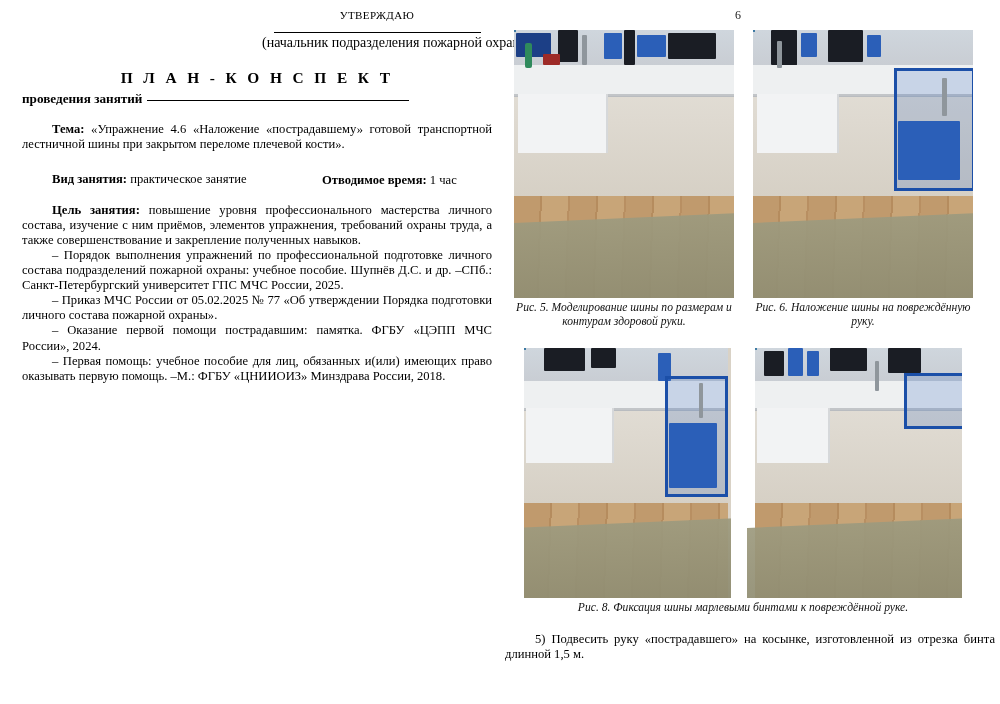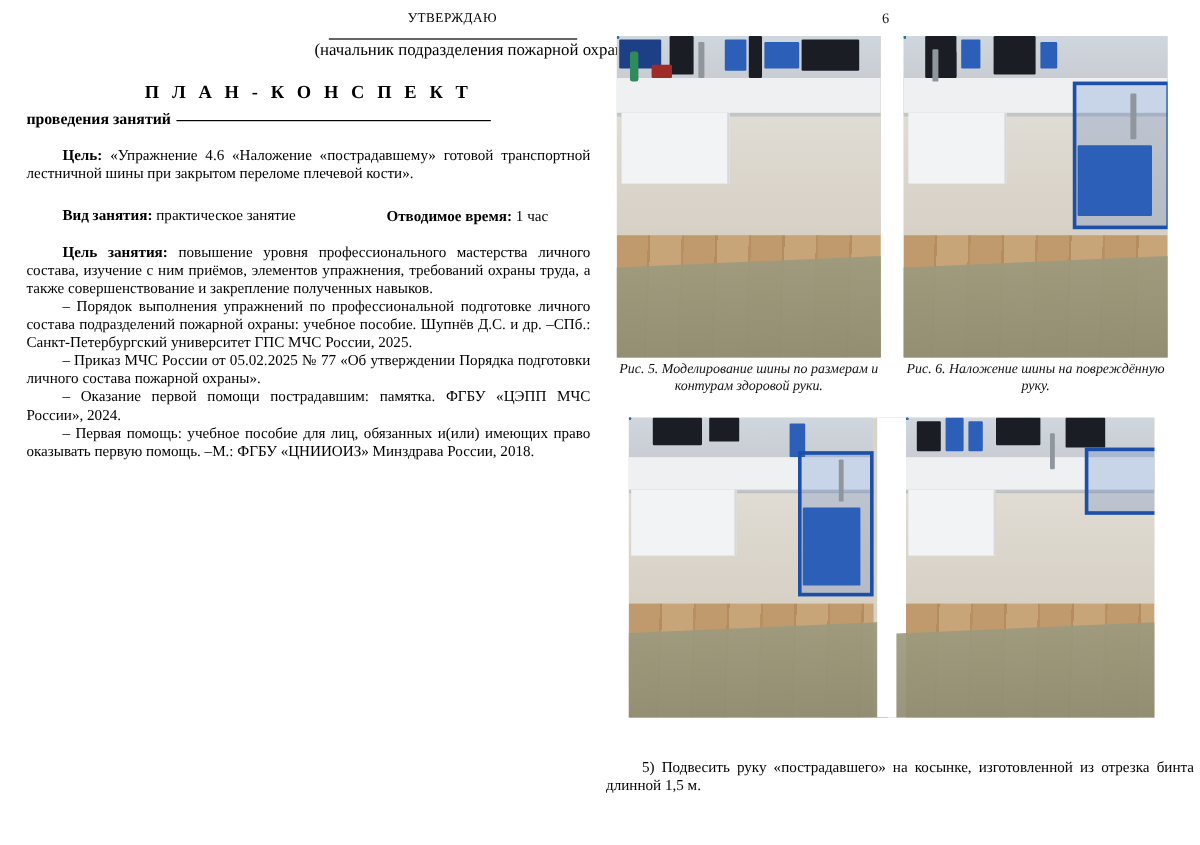--- a/index.html
+++ b/index.html
@@ -298,21 +298,21 @@
     <div class="approve-rule"></div>
     <div class="approve-sub">(начальник подразделения пожарной охраны)</div>
   </div>
 
   <div class="plan-title">П Л А Н - К О Н С П Е К Т</div>
   <div class="plan-sub">
     <span>проведения занятий</span><span class="fill"></span>
   </div>
 
   <div class="para">
-    <b>Цель:</b>
+    <b>Тема:</b>
     <span>«Упражнение 4.6 «Наложение «пострадавшему» готовой транспортной лестничной шины при закрытом переломе плечевой кости».</span>
   </div>
 
   <div class="row-2col">
     <b>Вид занятия:</b>
     <span>практическое занятие</span>
     <span class="right-cell">
       <b>Отводимое время:</b>
       <span>1 час</span>
     </span>
@@ -536,17 +536,18 @@
           <div class="epaulette" style="left:54%;top:21%;width:10%;height:3%;"></div>
           <div class="patch" style="left:63%;top:30%;width:9%;height:10%;"></div>
           <div class="patch sq" style="left:63%;top:42%;width:10%;height:8%;"></div>
           <div class="glove" style="left:40%;top:32%;width:8%;height:7%;"></div>
           <div class="uni" style="left:50%;top:58%;width:32%;height:28%;border-radius:30% 24% 18% 30%;"></div>
           <div class="boot" style="left:78%;top:56%;width:16%;height:14%;"></div>
         </div>
       </div>
 
     </div>
+    <div class="fig-caption">Рис. 8. Фиксация шины марлевыми бинтами к повреждённой руке.</div>
   </div>
 
   <div style="position:absolute;left:0px;top:632px;width:490px;font-size:12.6px;line-height:15.1px;text-align:justify;text-indent:30px;">5) Подвесить руку «пострадавшего» на косынке, изготовленной из отрезка бинта длинной 1,5 м.</div>
 
 </div>
 
 </body></html>

